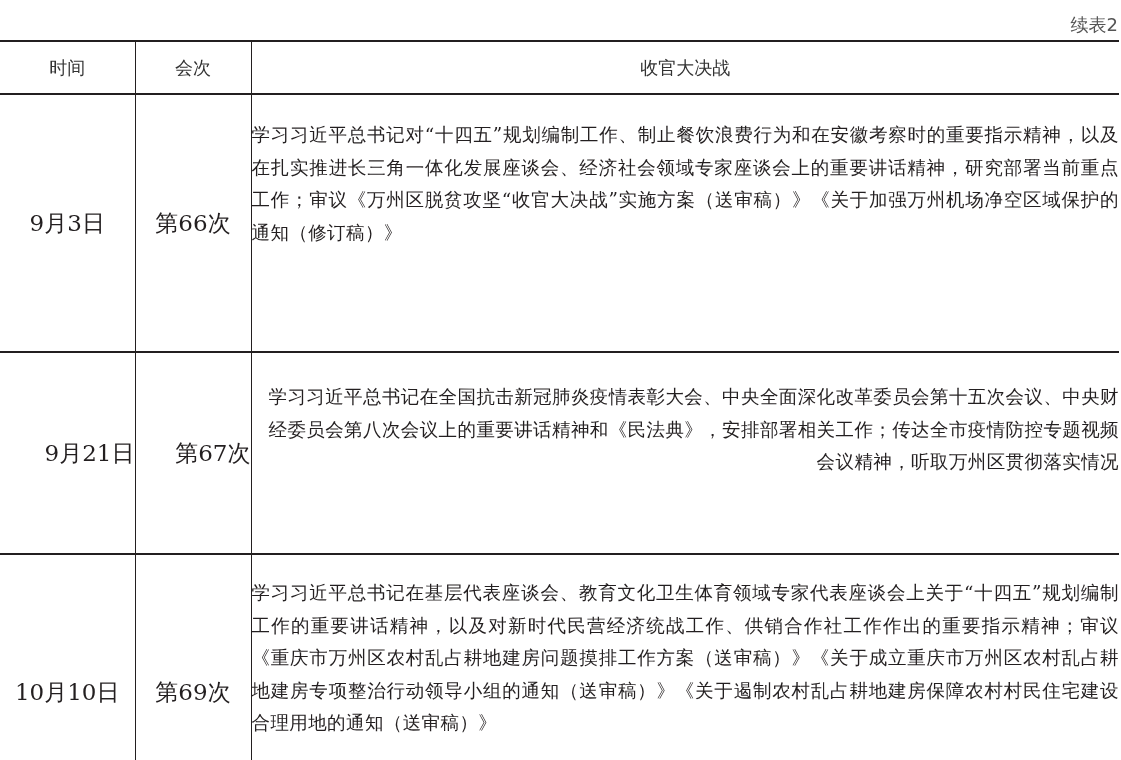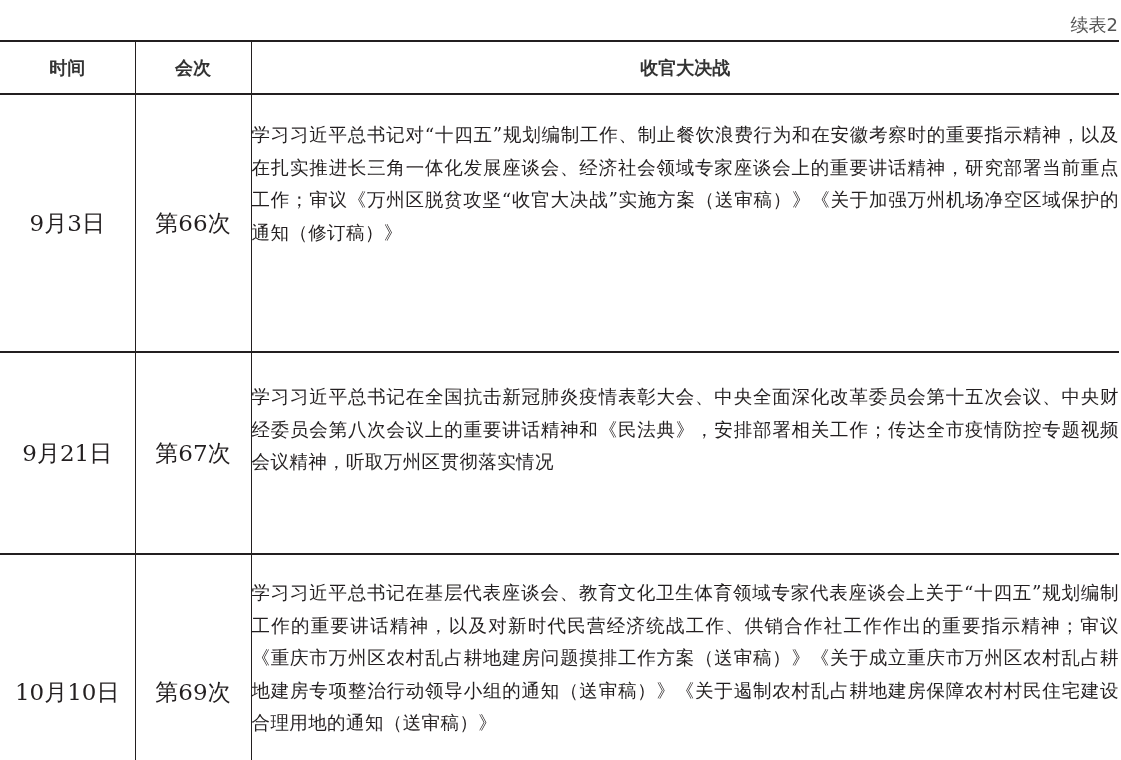--- a/index.html
+++ b/index.html
@@ -43,21 +43,21 @@
     }
     table.meetings th:first-child, table.meetings td:first-child {
       border-left: none;
     }
     table.meetings thead tr {
       border-top: 2px solid #231f20;
       border-bottom: 2px solid #231f20;
     }
     table.meetings th {
       height: 51px;
-      font-weight: bold;
+      font-weight: normal;
       font-size: 18px;
       text-align: center;
       font-family: "DejaVu Sans", "Liberation Sans", sans-serif;
       color: #333;
     }
     table.meetings tbody tr {
       border-bottom: 2px solid #231f20;
     }
     td.date, td.num {
       text-align: center;
@@ -65,21 +65,21 @@
     }
     td.topic {
       font-size: 18.5px;
       line-height: 32.5px;
       padding: 0 6px 0 8px;
       text-align: justify;
       letter-spacing: 0.4px;
     }
     tr.r1 td { height: 232px; margin-top: 40px; }
     tr.r1 td.topic { vertical-align: top; padding-top: 24px; }
-    tr.r2 td { height: 172px; }
+    tr.r2 td { height: 172px; text-align: right; }
     tr.r2 td.topic { vertical-align: top; padding-top: 28px; }
     tr.r3 td { height: 252px; vertical-align: top; }
     tr.r3 td.date, tr.r3 td.num { vertical-align: middle; padding-bottom: 0; }
     tr.r3 td.topic { padding-top: 22px; }
   </style>
 </head>
 <body>
 
 <div class="caption">续表2</div>
 

